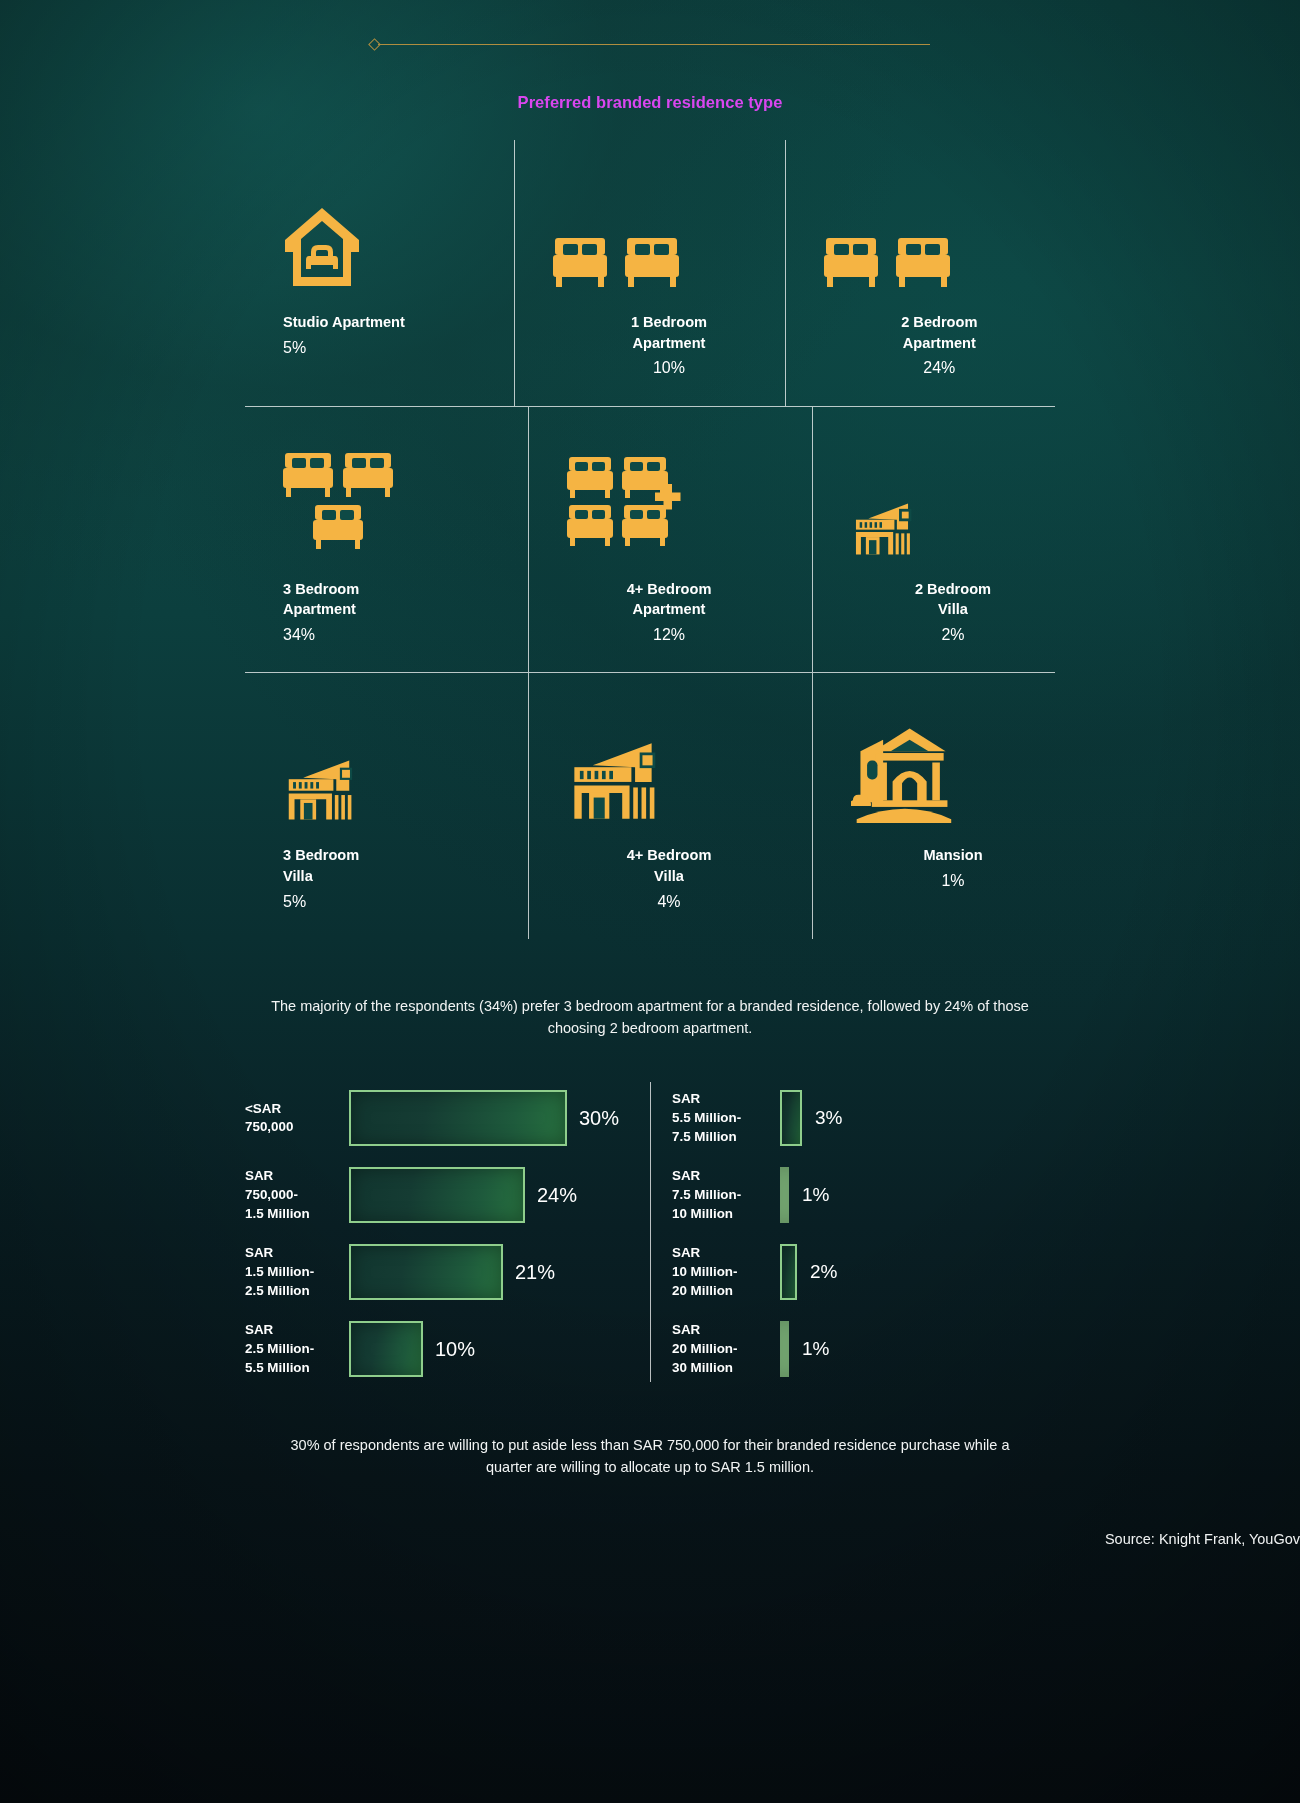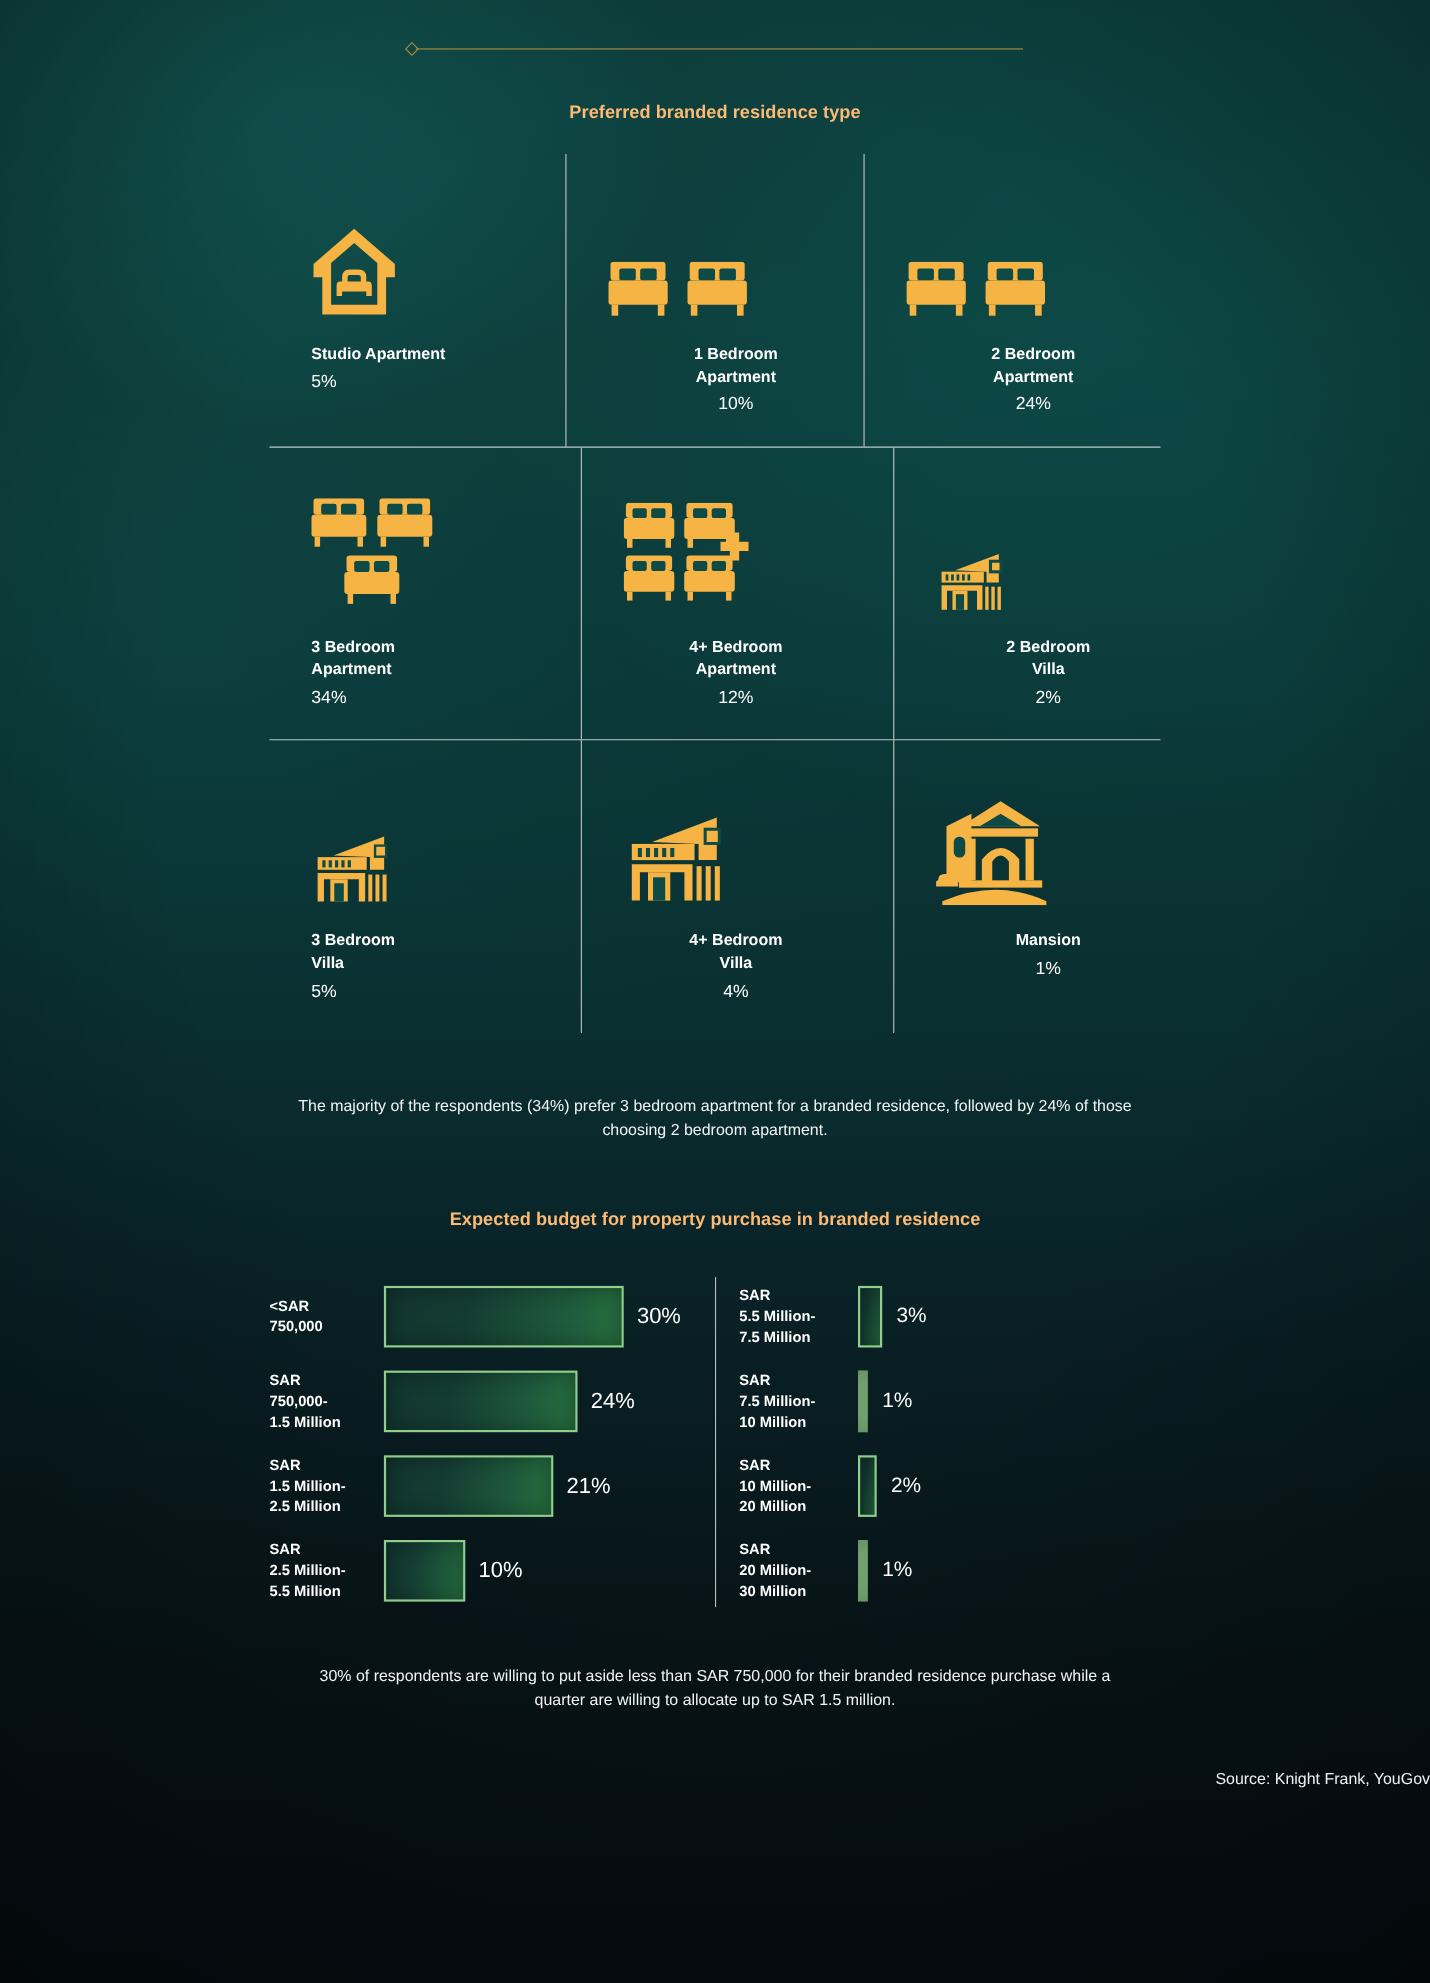--- a/index.html
+++ b/index.html
@@ -43,21 +43,21 @@
     position: absolute; left: 8px; right: 0; top: 5px; height: 1px;
     background: #b08d3f;
   }
   .rule-diamond {
     position: absolute; left: 0; top: 1px; width: 9px; height: 9px;
     border: 1px solid #b08d3f; transform: rotate(45deg);
   }
 
   
   .section-title {
-    text-align: center; font-size: 16.5px; font-weight: 700; color: #fdba74;
+    text-align: center; font-size: 16.5px; font-weight: 700; color: #d946ef;
     letter-spacing: 0.05px;
   }
   #preferred-title { margin-top: 42px; }
   #budget-title { margin-top: 0; }
 
   
   .grid { width: 810px; margin: 0 auto; padding-top: 28px; }
   .grid-row { display: flex; position: relative; }
   .grid-row + .grid-row { border-top: 1.3px solid rgba(255,255,255,0.72); gap: 41px; }
   .cell {
@@ -399,21 +399,20 @@
           </svg>
         </div>
         <div class="cell-label">Mansion</div>
         <div class="cell-pct">1%</div>
       </div>
     </div>
   </div>
 
   <div class="callout" id="callout-1">The majority of the respondents (34%) prefer 3 bedroom apartment for a branded residence, followed by 24% of those choosing 2 bedroom apartment.</div>
 
-  <div class="section-title" id="budget-title" style="margin-top:60px">Expected budget for property purchase in branded residence</div>
 
   <div class="budget-wrap">
     <div class="col-divider"></div>
 
     <div class="budget-col left">
       <div class="bar-row">
         <div class="bar-label">&lt;SAR<br>750,000</div>
         <div class="bar-track">
           <div class="bar" style="width:218px"></div>
           <div class="bar-val">30%</div>

